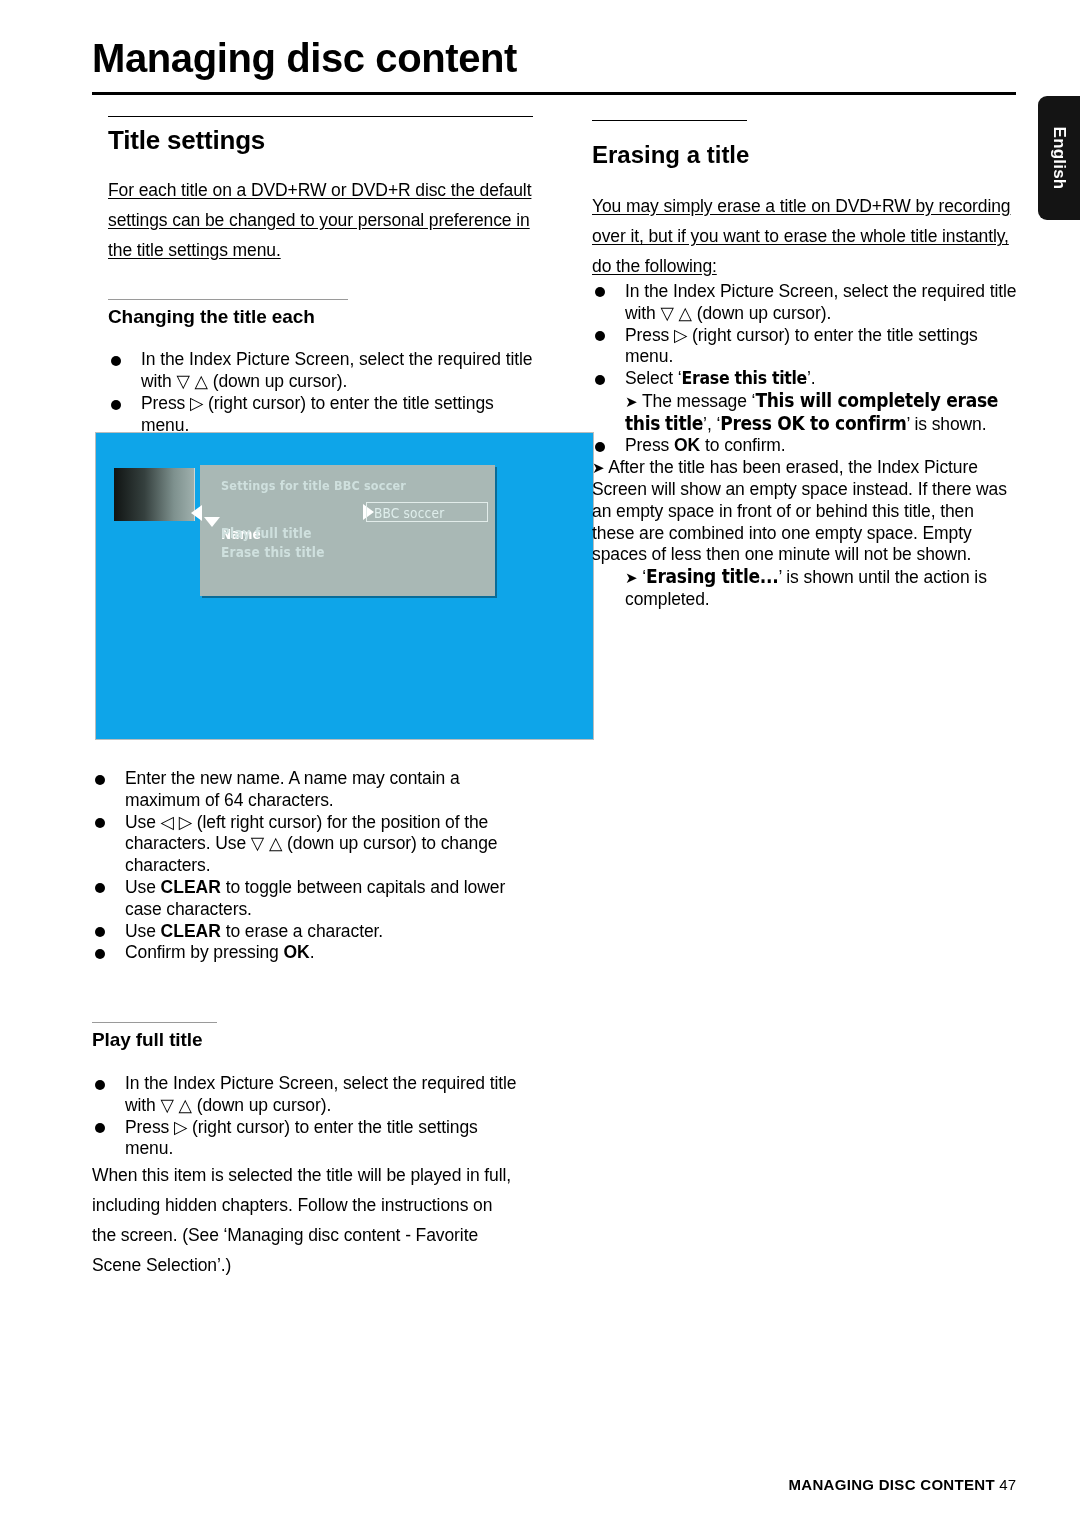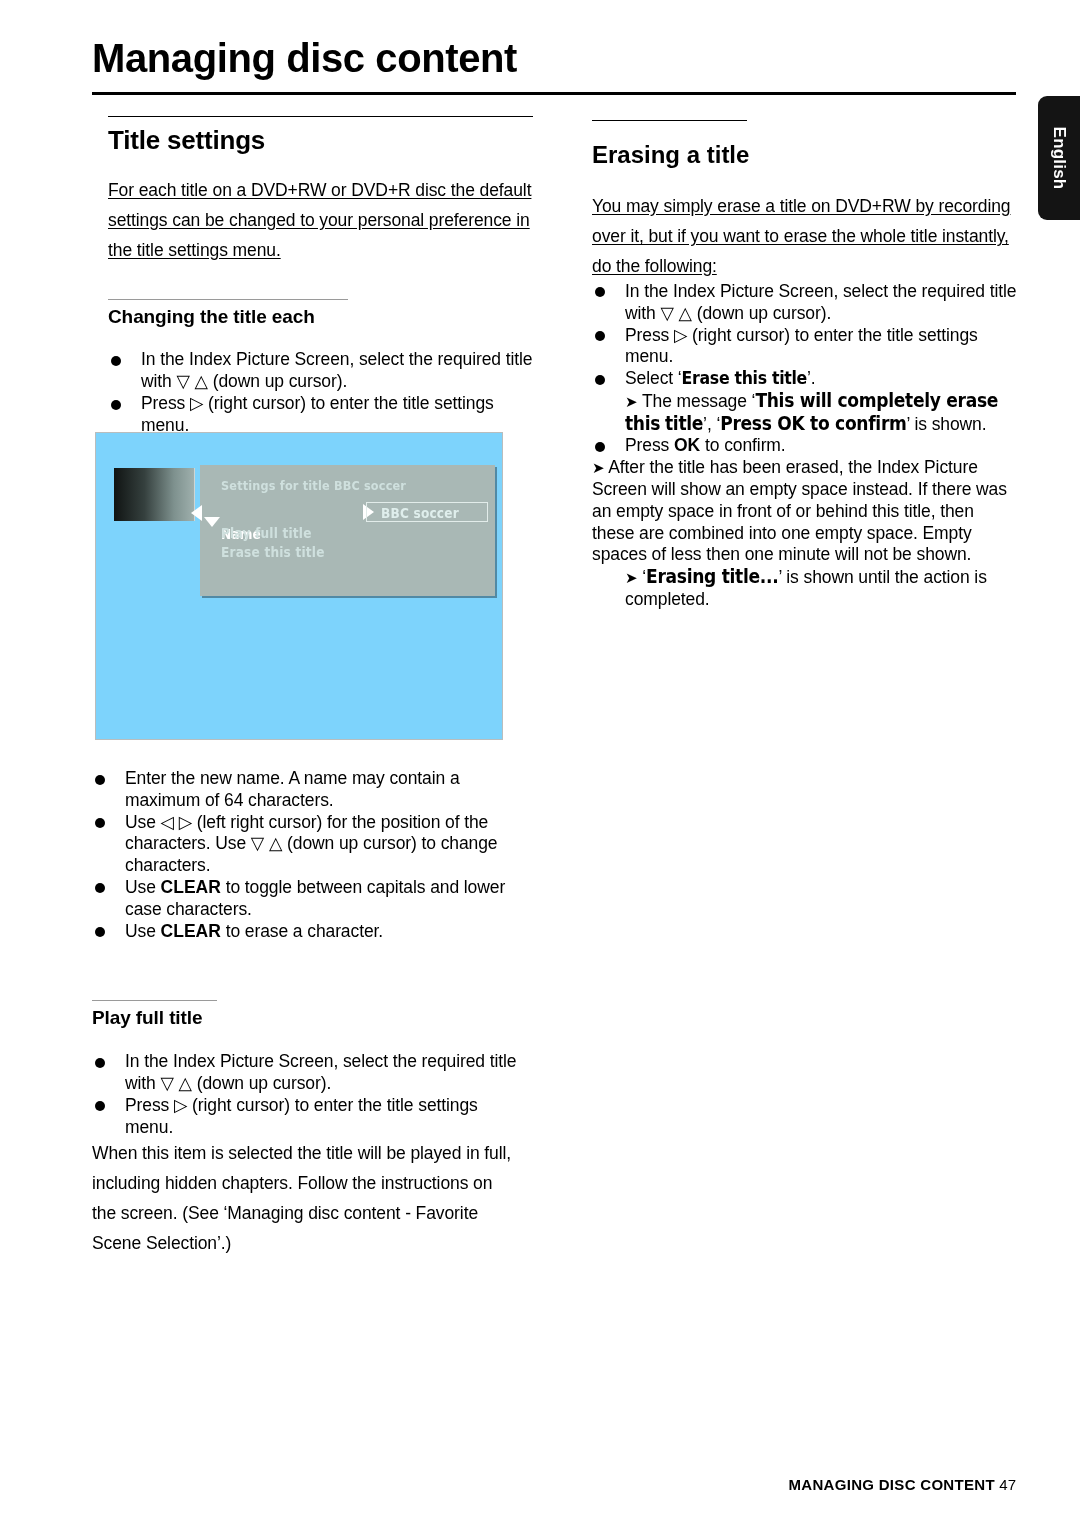--- a/index.html
+++ b/index.html
@@ -99,22 +99,22 @@
     letter-spacing:-0.3px;
     font-size:17.5px;
   }
   .osd.big{ font-size:19px; }
   .gap-md{ height:24px; }
   .gap-lg{ height:34px; }
 
   
   .tv{
     position:absolute; left:95px; top:432px;
-    width:408px; height:308px;
-    background:#7dd3fc;
+    width:499px; height:308px;
+    background:#0ea5e9;
     border:1px solid #b9bdbd;
   }
   .tv-thumb{
     position:absolute; left:18px; top:35px;
     width:81px; height:53px;
     background:linear-gradient(90deg,#101413 0%,#35403e 38%,#7e918e 75%,#9fb0ad 100%);
     border-right:1px solid #cfd6d4;
   }
   .tv-panel{
     position:absolute; left:104px; top:32px;
@@ -141,23 +141,23 @@
   .tv-i1{ top:60px; }
   .tv-i2{ top:79px; }
 
   .tv-valuebox{
     position:absolute; left:166px; top:37px;
     width:122px; height:20px;
     border:1.4px solid #e2ecea;
     background:transparent;
   }
   .tv-valuebox span{
-    position:absolute; left:14px; top:2px;
+    position:absolute; left:7px; top:2px;
     font-family:"DejaVu Sans Condensed","DejaVu Sans",sans-serif;
-    font-weight:bold; font-stretch:condensed;
+    font-weight:normal; font-stretch:condensed;
     font-size:13.5px; color:#dfeeec; letter-spacing:.2px;
     white-space:nowrap;
   }
   .tri{ position:absolute; width:0; height:0; }
   .tri-left{
     left:-9px; top:40px;
     border-top:8px solid transparent;
     border-bottom:8px solid transparent;
     border-right:11px solid #ffffff;
   }
@@ -230,20 +230,21 @@
       </div>
     </div>
   </div>
 
   <div class="col col-left" style="top:768px;">
     <ul class="bl">
       <li>Enter the new name. A name may contain a maximum of 64 characters.</li>
       <li>Use ◁ ▷ (left right cursor) for the position of the characters. Use ▽ △ (down up cursor) to change characters.</li>
       <li>Use <b class="key">CLEAR</b> to toggle between capitals and lower case characters.</li>
       <li>Use <b class="key">CLEAR</b> to erase a character.</li>
+      <li>Confirm by pressing <b class="key">OK</b>.</li>
     </ul>
 
     <div class="gap-lg"></div>
     <div class="gap-md"></div>
 
     <div class="rule-grey w-narrow"></div>
     <h3 class="sub">Play full title</h3>
 
     <ul class="bl">
       <li>In the Index Picture Screen, select the required title with ▽ △ (down up cursor).</li>

